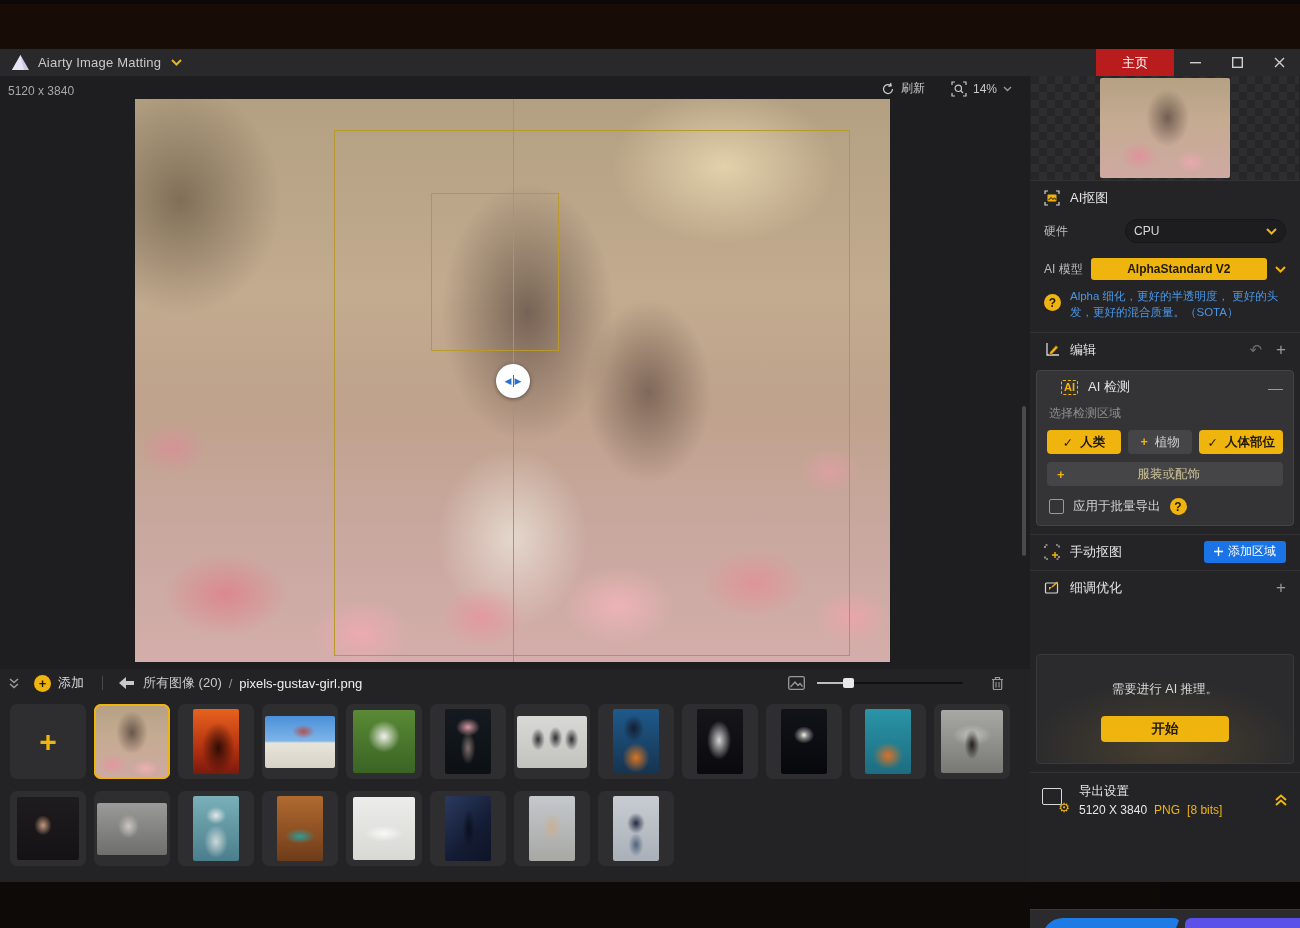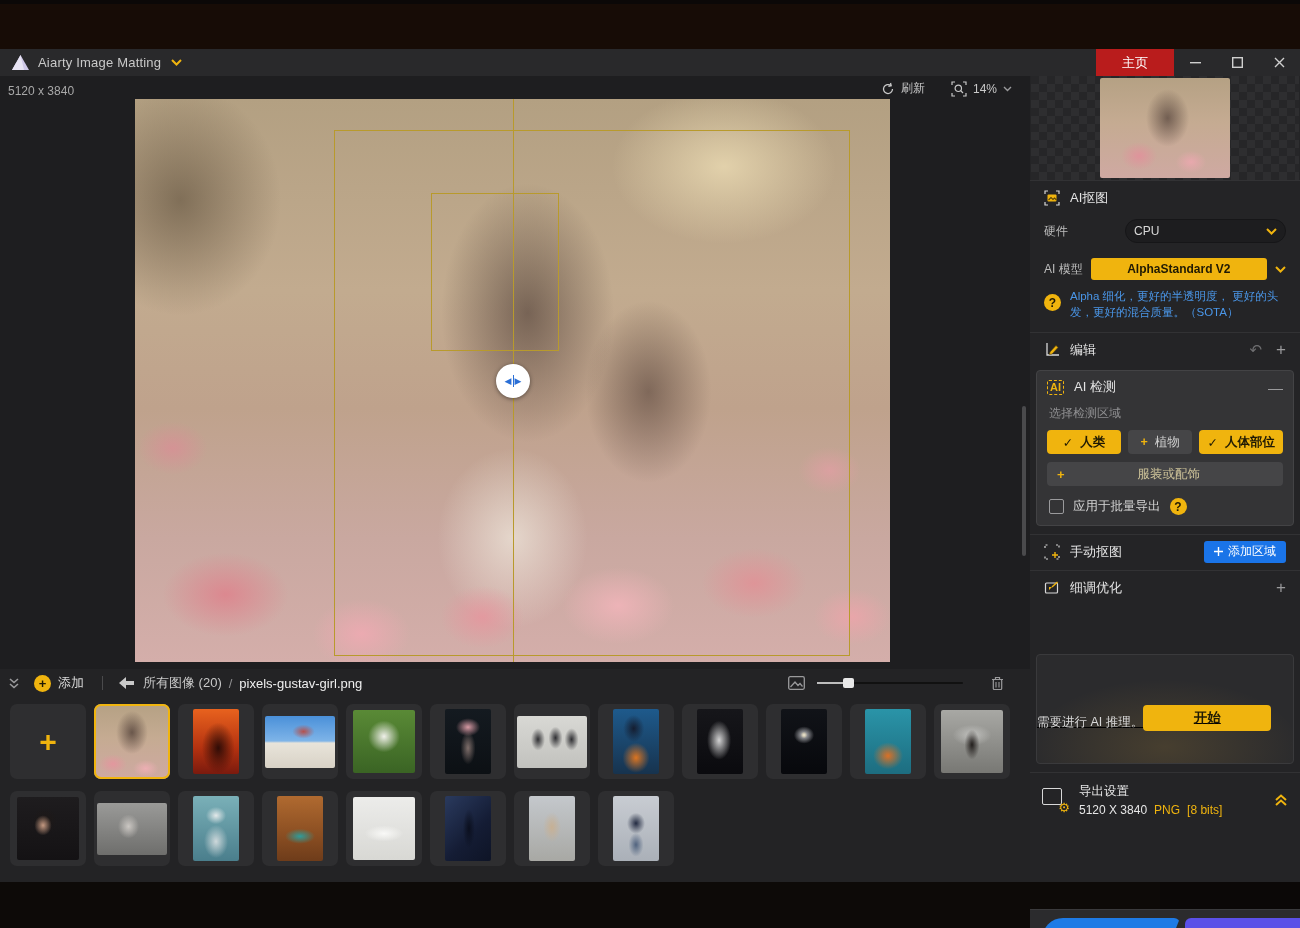--- a/index.html
+++ b/index.html
@@ -89,21 +89,21 @@
     font-size:12px; font-weight:bold; display:flex; align-items:center; justify-content:center;
     flex:0 0 auto; margin-top:6px; cursor:pointer; }
   .hint-text { color:#4a96e8; font-size:11.5px; line-height:16px; }
 
   .edit-head { margin-top:4px; }
   .undo-ic { color:#6f6f71; font-size:15px; cursor:pointer; }
   .plus-ic { color:#9a9a9c; font-size:17px; cursor:pointer; }
 
   .ai-detect { margin:4px 6px 0 6px; background:#343436; border:1px solid #434345; border-radius:4px;
     padding-bottom:10px; }
-  .ai-detect .sec-head { border-top:none; padding:12px 10px; height:32px; }
+  .ai-detect .sec-head { border-top:none; padding:12px 10px; height:32px;margin-left:14px; }
   .ai-bracket { color:#f0b40e; font-size:11px; font-weight:bold; border:1px dashed #f0b40e;
     border-radius:2px; padding:0 2px; line-height:13px; }
   .minus-ic { color:#9a9a9c; font-size:15px; cursor:pointer; }
   .detect-sub { color:#8f8f91; font-size:12px; padding:2px 12px 8px 12px; }
   .chip-row { display:flex; gap:7px; padding:0 10px; }
   .chip { height:24px; border-radius:4px; display:flex; align-items:center; justify-content:center;
     gap:7px; font-size:12.5px; font-weight:bold; cursor:pointer; }
   .chip.on { background:#f0b40e; color:#201a04; }
   .chip.off { background:#454547; color:#cdcdcd; font-weight:normal; }
   .chip .pl { color:#f0b40e; font-weight:bold; }
@@ -122,22 +122,22 @@
   .manual-head { margin-top:8px; }
   .add-region-btn { background:#1a74e8; color:#fff; font-size:12px; height:22px; padding:0 10px;
     border-radius:3px; display:flex; align-items:center; gap:5px; cursor:pointer; }
   .refine-head { margin-top:2px; }
 
   .gap-block { height:50px; }
 
   .matting-panel { margin:0 6px; background:#2b2b2d; border:1px solid #3a3a3c; border-radius:4px; overflow:hidden; }
   .matting-title { height:30px; background:#323234; color:#efefef; font-size:13.5px; font-weight:bold;
     display:flex; align-items:center; justify-content:center; }
-  .matting-body { height:108px; position:relative; display:flex; flex-direction:row; align-items:center;
-    background:radial-gradient(180px 90px at 50% 85%, rgba(240,180,60,.14), rgba(240,180,60,0) 75%);text-decoration:underline; }
+  .matting-body { height:108px; position:relative; display:flex; flex-direction:column; align-items:center;
+    background:radial-gradient(180px 90px at 50% 85%, rgba(240,180,60,.14), rgba(240,180,60,0) 75%); }
   .matting-status { margin-top:26px; color:#d9d9d9; font-size:12.5px; }
   .start-btn { margin-top:18px; width:128px; height:26px; background:#f0b40e; border-radius:4px;
     color:#201a04; font-size:13.5px; font-weight:bold; display:flex; align-items:center;
     justify-content:center; cursor:pointer; }
 
   .export-settings { display:flex; align-items:center; padding:10px 12px 8px 12px; gap:11px;
     border-top:1px solid #323234; margin-top:8px; }
   .exp-icon { position:relative; width:26px; height:24px; flex:0 0 auto; }
   .exp-icon .frame { position:absolute; left:0; top:0; width:20px; height:17px; border:1.5px solid #d8d8d8; border-radius:2px; }
   .exp-icon .gear { position:absolute; right:-2px; bottom:-3px; color:#f0b40e; font-size:13px; }

